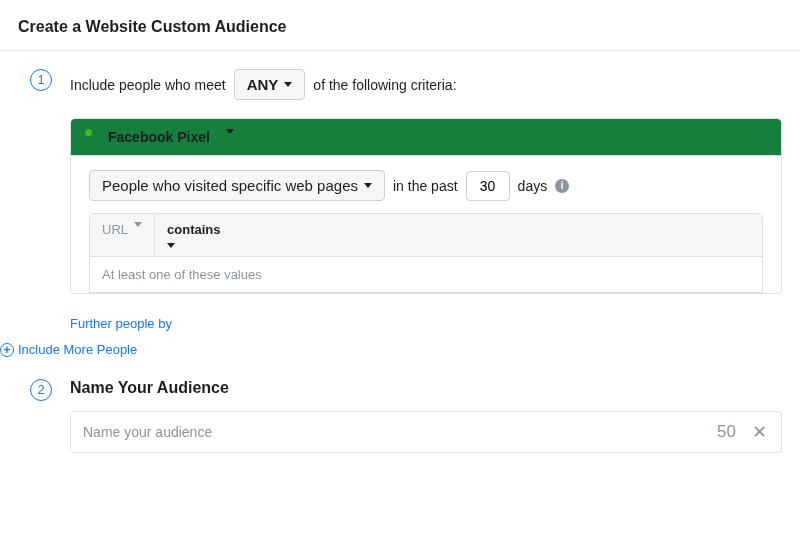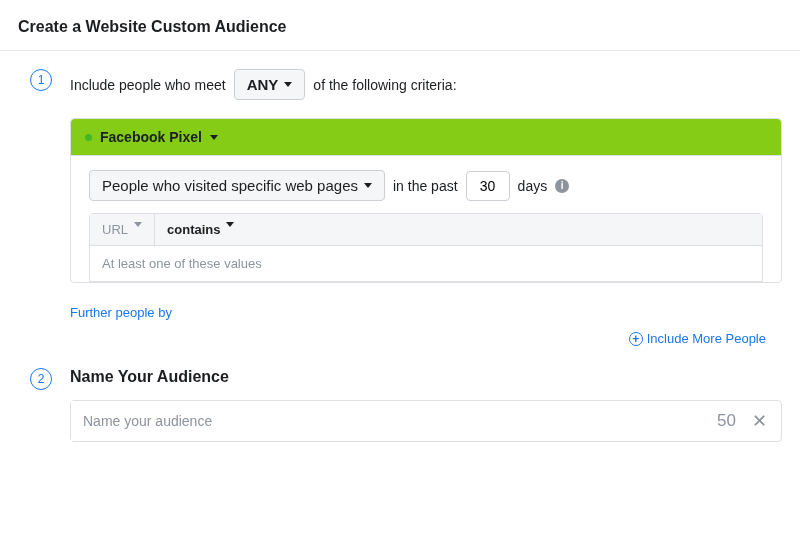--- a/index.html
+++ b/index.html
@@ -73,24 +73,23 @@
     border-top: 5px solid #1c1e21;
   }
   .caret.gray { border-top-color: #8d949e; }
   .pixel-box {
     margin-top: 18px;
     border: 1px solid #dddfe2;
     border-radius: 4px;
   }
   .pixel-head {
     display: flex;
-    align-items: center;
-    gap: 8px;
+    gap: 16px;
     padding: 10px 14px;
-    background: #84cc16;
+    background: #15803d;
     border-bottom: 1px solid #dddfe2;
     border-radius: 4px 4px 0 0;
     cursor: pointer;
     font-weight: 600;
   }
   .dot {
     width: 7px; height: 7px;
     border-radius: 50%;
     background: #42b72a;
   }
@@ -132,42 +131,42 @@
     padding: 8px 12px;
     display: flex;
     align-items: flex-start;
     gap: 6px;
     font-size: 13px;
     color: #8d949e;
     border-right: 1px solid #dddfe2;
     cursor: pointer;
   }
   .rule-cell.dark { color: #1c1e21; font-weight: 600; }
-  .rule-cell:last-child { border-right: none; }
+  .rule-cell:last-child { border-right: none; flex-direction: column; }
   .rule-input {
     width: 100%;
     border: none;
     padding: 10px 12px;
     font-size: 13px;
     outline: none;
     color: #1c1e21;
   }
   .rule-input::placeholder { color: #8d949e; }
   .link {
     color: #1877f2;
     font-size: 13px;
     text-decoration: none;
     cursor: pointer;
   }
   .refine {
     display: block;
     margin: 22px 0 8px 0;
   }
   .include-more {
-    text-align: right;
+    text-align: left;
     margin: 10px 34px 22px 0;
   }
   .include-more .plus {
     display: inline-flex;
     width: 14px; height: 14px;
     border: 1.5px solid #1877f2;
     border-radius: 50%;
     align-items: center;
     justify-content: center;
     color: #1877f2;

